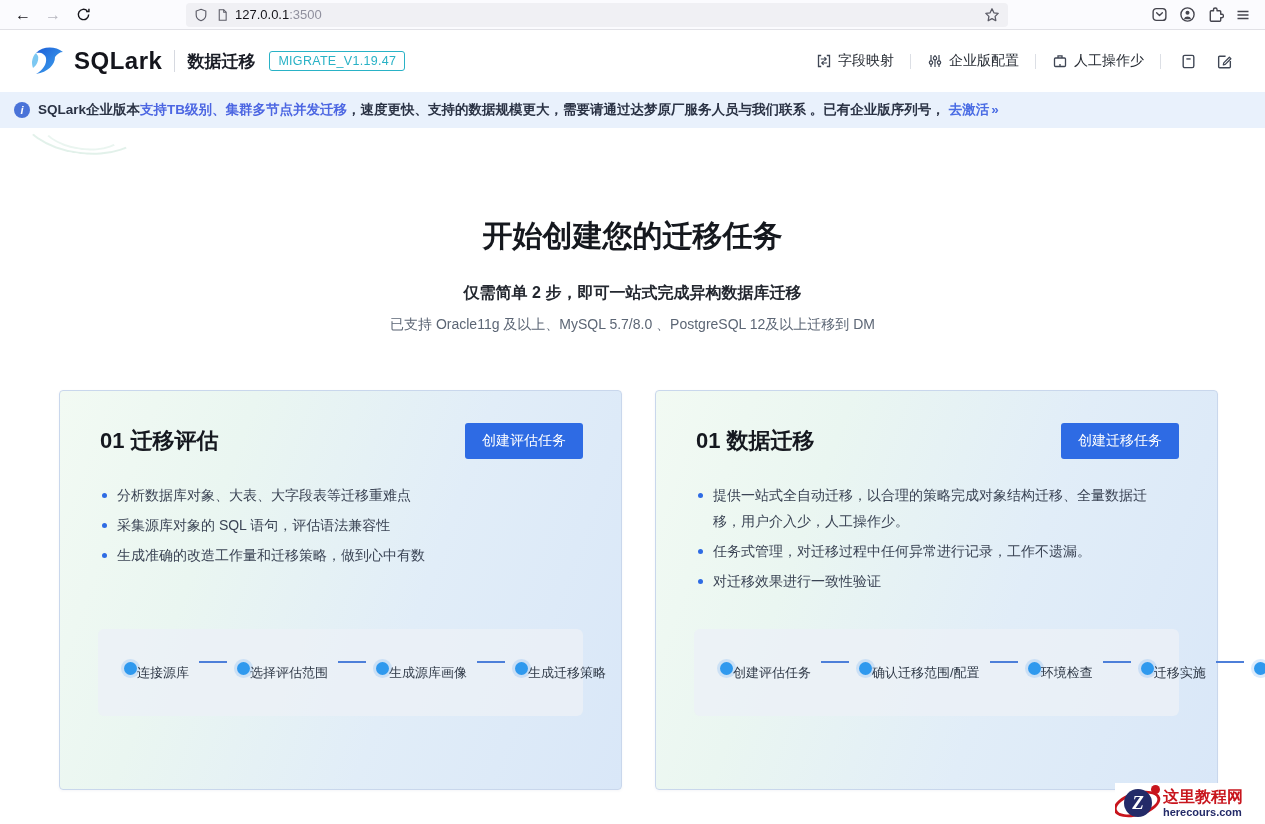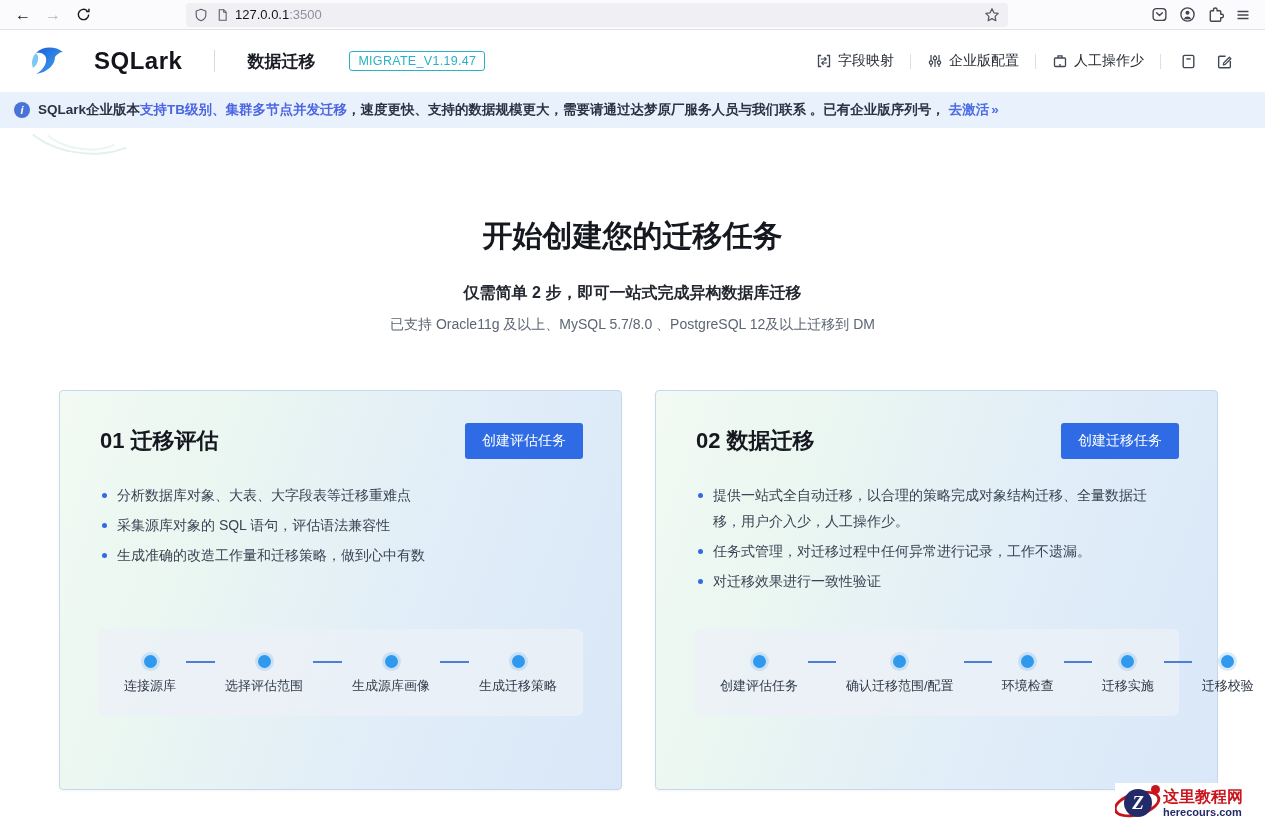--- a/index.html
+++ b/index.html
@@ -18,21 +18,21 @@
   .urlbar .host { color:#15141a; font-size:13px; margin-left:6px; }
   .urlbar .port { color:#8f8f9d; font-size:13px; }
   .urlbar .spacer { flex:1; }
   .chrome .right-spacer { flex:1; }
   .chrome-icon { width:28px; height:26px; display:flex; align-items:center; justify-content:center;
     border-radius:4px; cursor:pointer; }
   .chrome-icon svg { display:block; }
 
   
   .appbar { height:62px; background:#fff; display:flex; align-items:center; padding:0 28px; }
-  .brand { display:flex; align-items:center;gap:20px; }
+  .brand { display:flex; align-items:center; }
   .brand-name { font-size:24px; font-weight:700; color:#14151c; margin-left:8px; letter-spacing:.5px; }
   .brand-div { width:1px; height:22px; background:#d6d9e0; margin:0 12px; }
   .product { font-size:17px; font-weight:700; color:#1a1d26; }
   .ver-badge { margin-left:14px; font-size:12.5px; color:#29b2c6; border:1px solid #29b2c6;
     border-radius:3px; padding:2px 8px; letter-spacing:.3px; }
   .appbar .grow { flex:1; }
   .appnav { display:flex; align-items:center; }
   .appnav-item { display:flex; align-items:center; gap:6px; font-size:14px; color:#262b33;
     cursor:pointer; padding:4px 2px; }
   .appnav-div { width:1px; height:15px; background:#dcdfe5; margin:0 14px; }
@@ -73,21 +73,21 @@
     padding:0 17px; font-size:14px; cursor:pointer;
     font-family:"Liberation Sans","DejaVu Sans",sans-serif; }
   .bullets { list-style:none; margin-top:23px; width:468px; }
   .bullets li { position:relative; padding-left:17px; font-size:14px; line-height:26px;
     color:#3a4354; margin-bottom:4px; }
   .bullets li::before { content:""; position:absolute; left:2px; top:11px; width:5px; height:5px;
     border-radius:50%; background:#2e6be4; }
   .steps-box { position:absolute; left:38px; right:38px; top:238px; height:87px;
     background:rgba(236,240,246,.82); border-radius:6px; padding:26px 26px 0 26px; }
   .steps-row { display:flex; align-items:flex-start; }
-  .step { display:flex; flex-direction:column; align-items:center; flex:0 0 auto; }
+  .step { display:flex; flex-direction:row; align-items:center; flex:0 0 auto; }
   .dot { width:13px; height:13px; border-radius:50%; background:#2f99ee;
     box-shadow:0 0 0 3px rgba(90,165,240,.22); }
   .step-label { margin-top:9px; font-size:13px; color:#2f3947; white-space:nowrap; }
   .conn { flex:1 1 auto; height:2px; background:#4d7fd9; margin:6px 10px 0 10px; min-width:28px; }
 
   
   .wm { position:absolute; right:0; bottom:0; width:150px; height:41px; background:#fff;
     display:flex; align-items:center; overflow:hidden; }
   .wm-logo { position:relative; width:46px; height:41px; flex:0 0 auto; }
   .wm-ellipse { position:absolute; left:-2px; top:9px; width:48px; height:24px;
@@ -265,21 +265,21 @@
           <div class="step">
             <div class="dot"></div>
             <div class="step-label">生成迁移策略</div>
           </div>
         </div>
       </div>
     </div>
 
     <div class="card">
       <div class="card-head">
-        <span class="card-title">02 数据迁移</span>
+        <span class="card-title">01 数据迁移</span>
         <button class="card-btn">创建迁移任务</button>
       </div>
       <ul class="bullets">
         <li>提供一站式全自动迁移，以合理的策略完成对象结构迁移、全量数据迁移，用户介入少，人工操作少。</li>
         <li>任务式管理，对迁移过程中任何异常进行记录，工作不遗漏。</li>
         <li>对迁移效果进行一致性验证</li>
       </ul>
       <div class="steps-box">
         <div class="steps-row">
           <div class="step">

